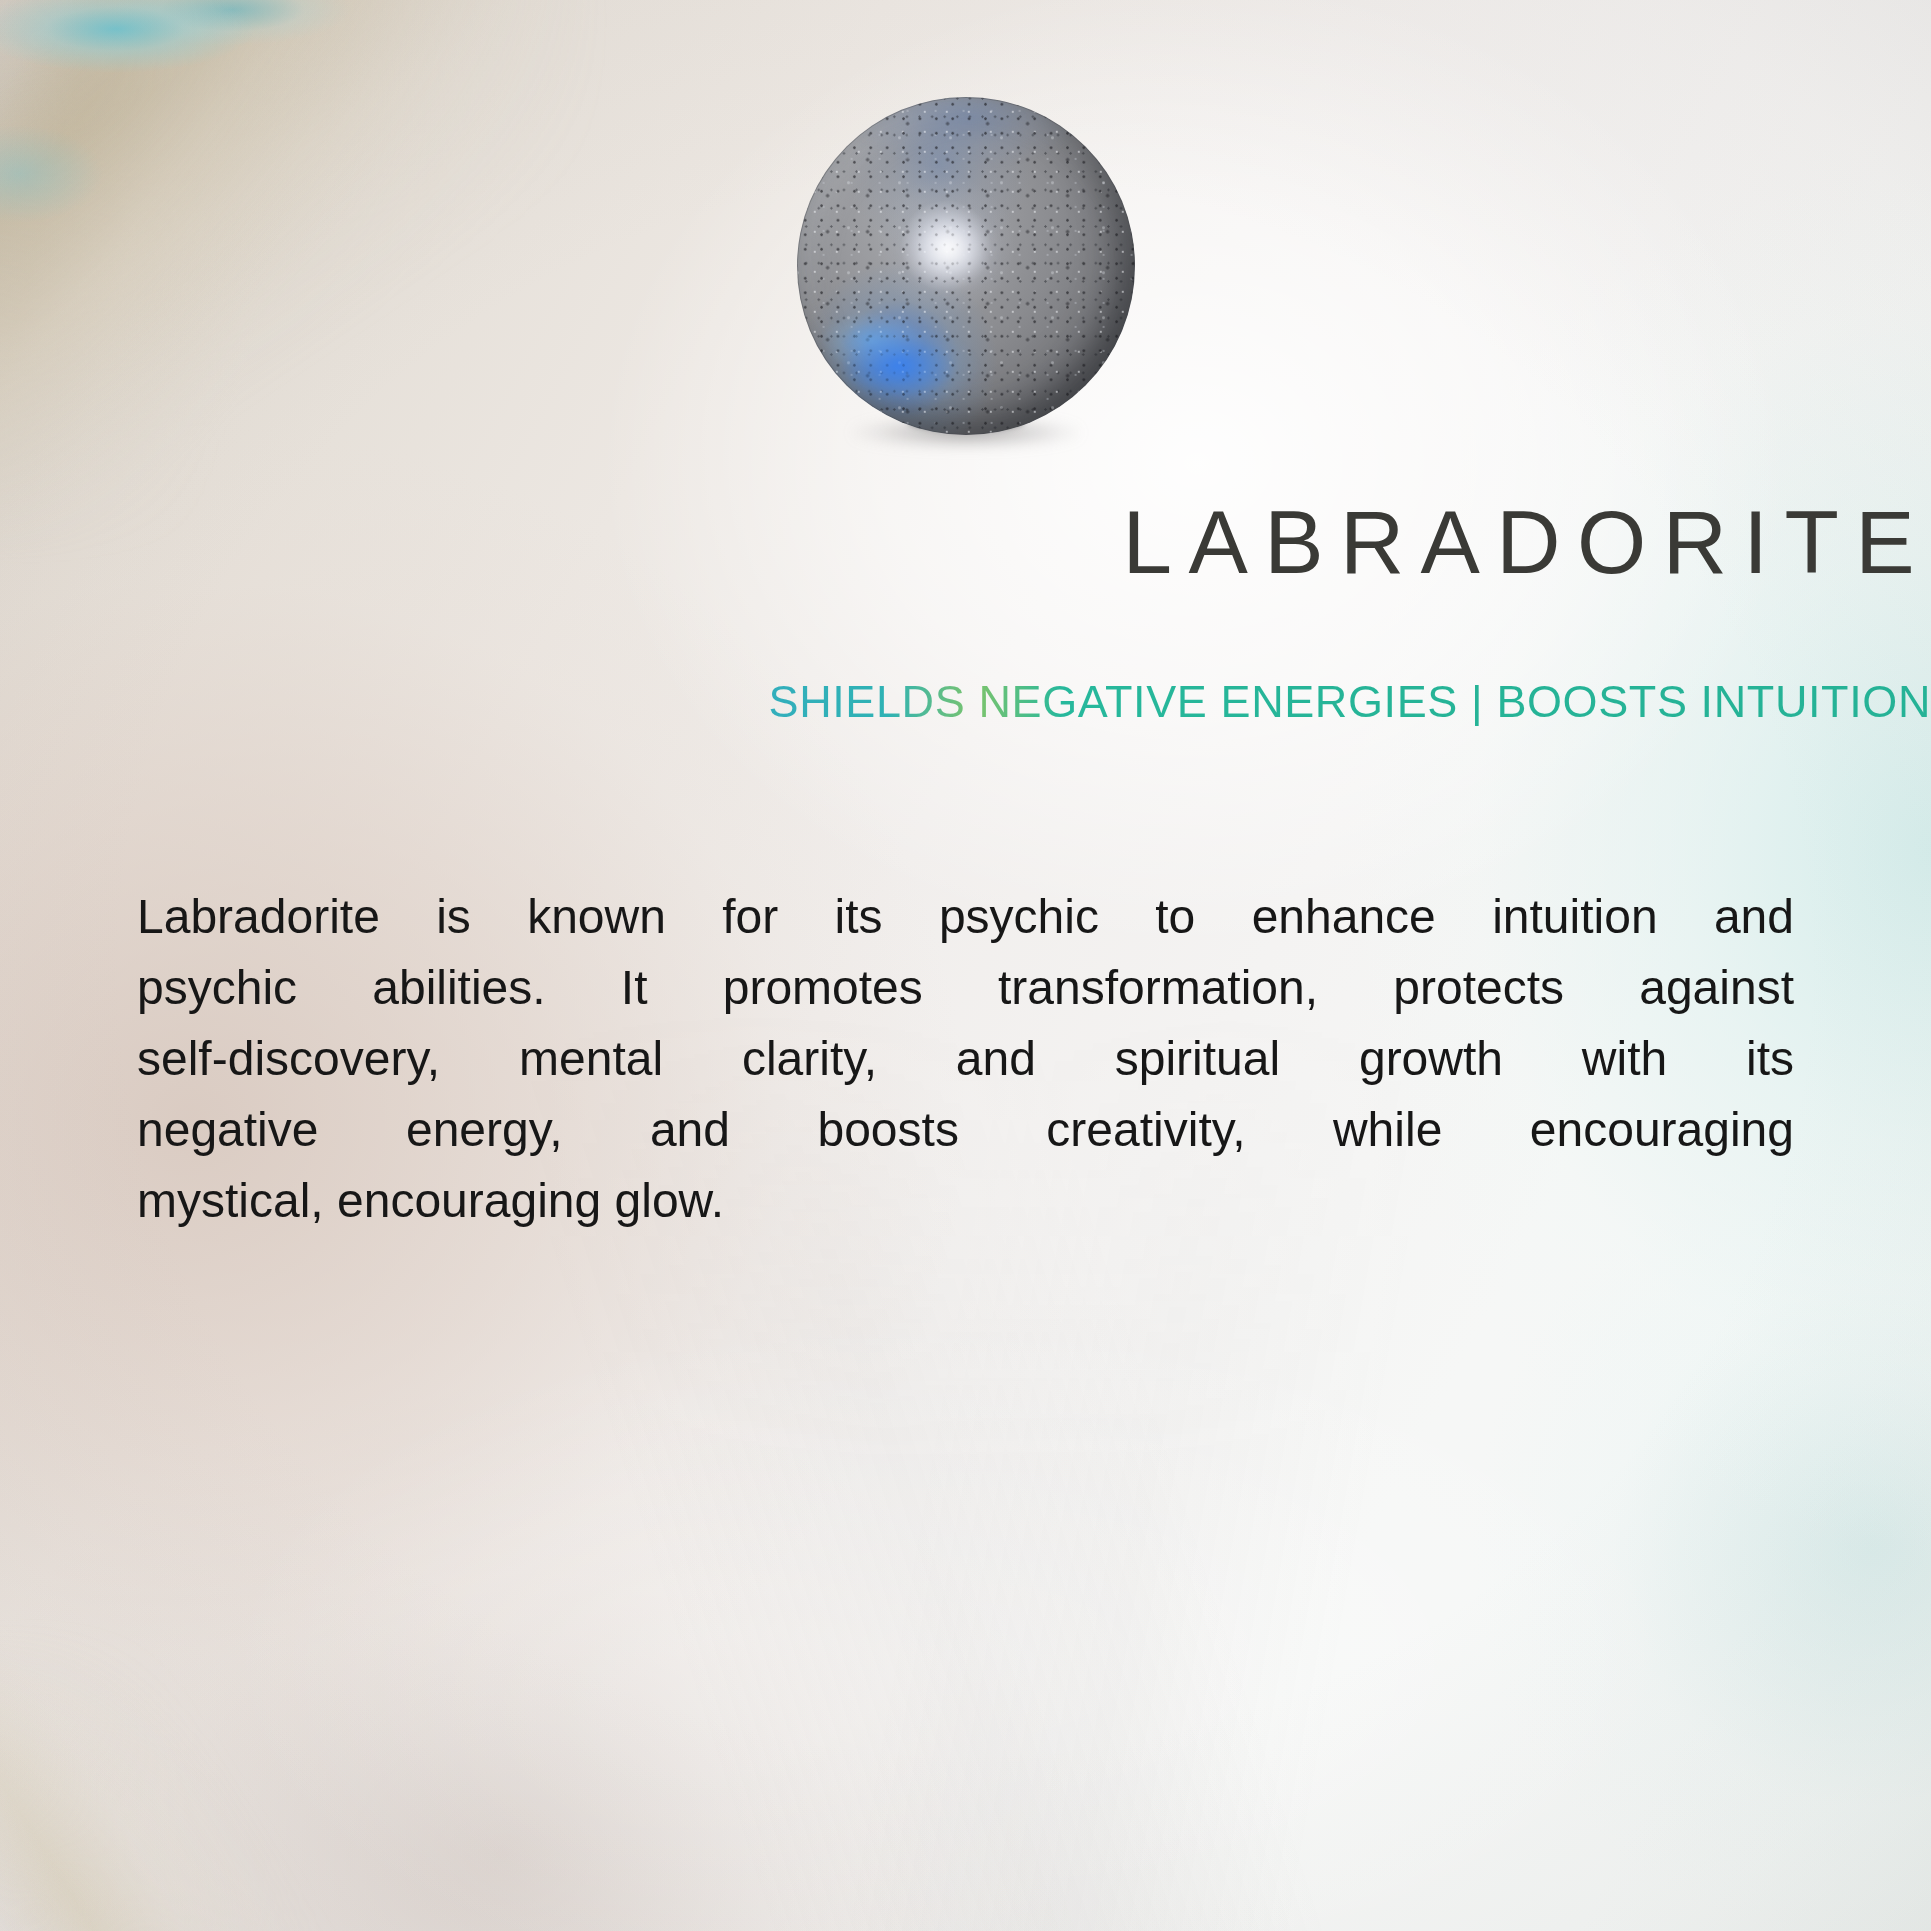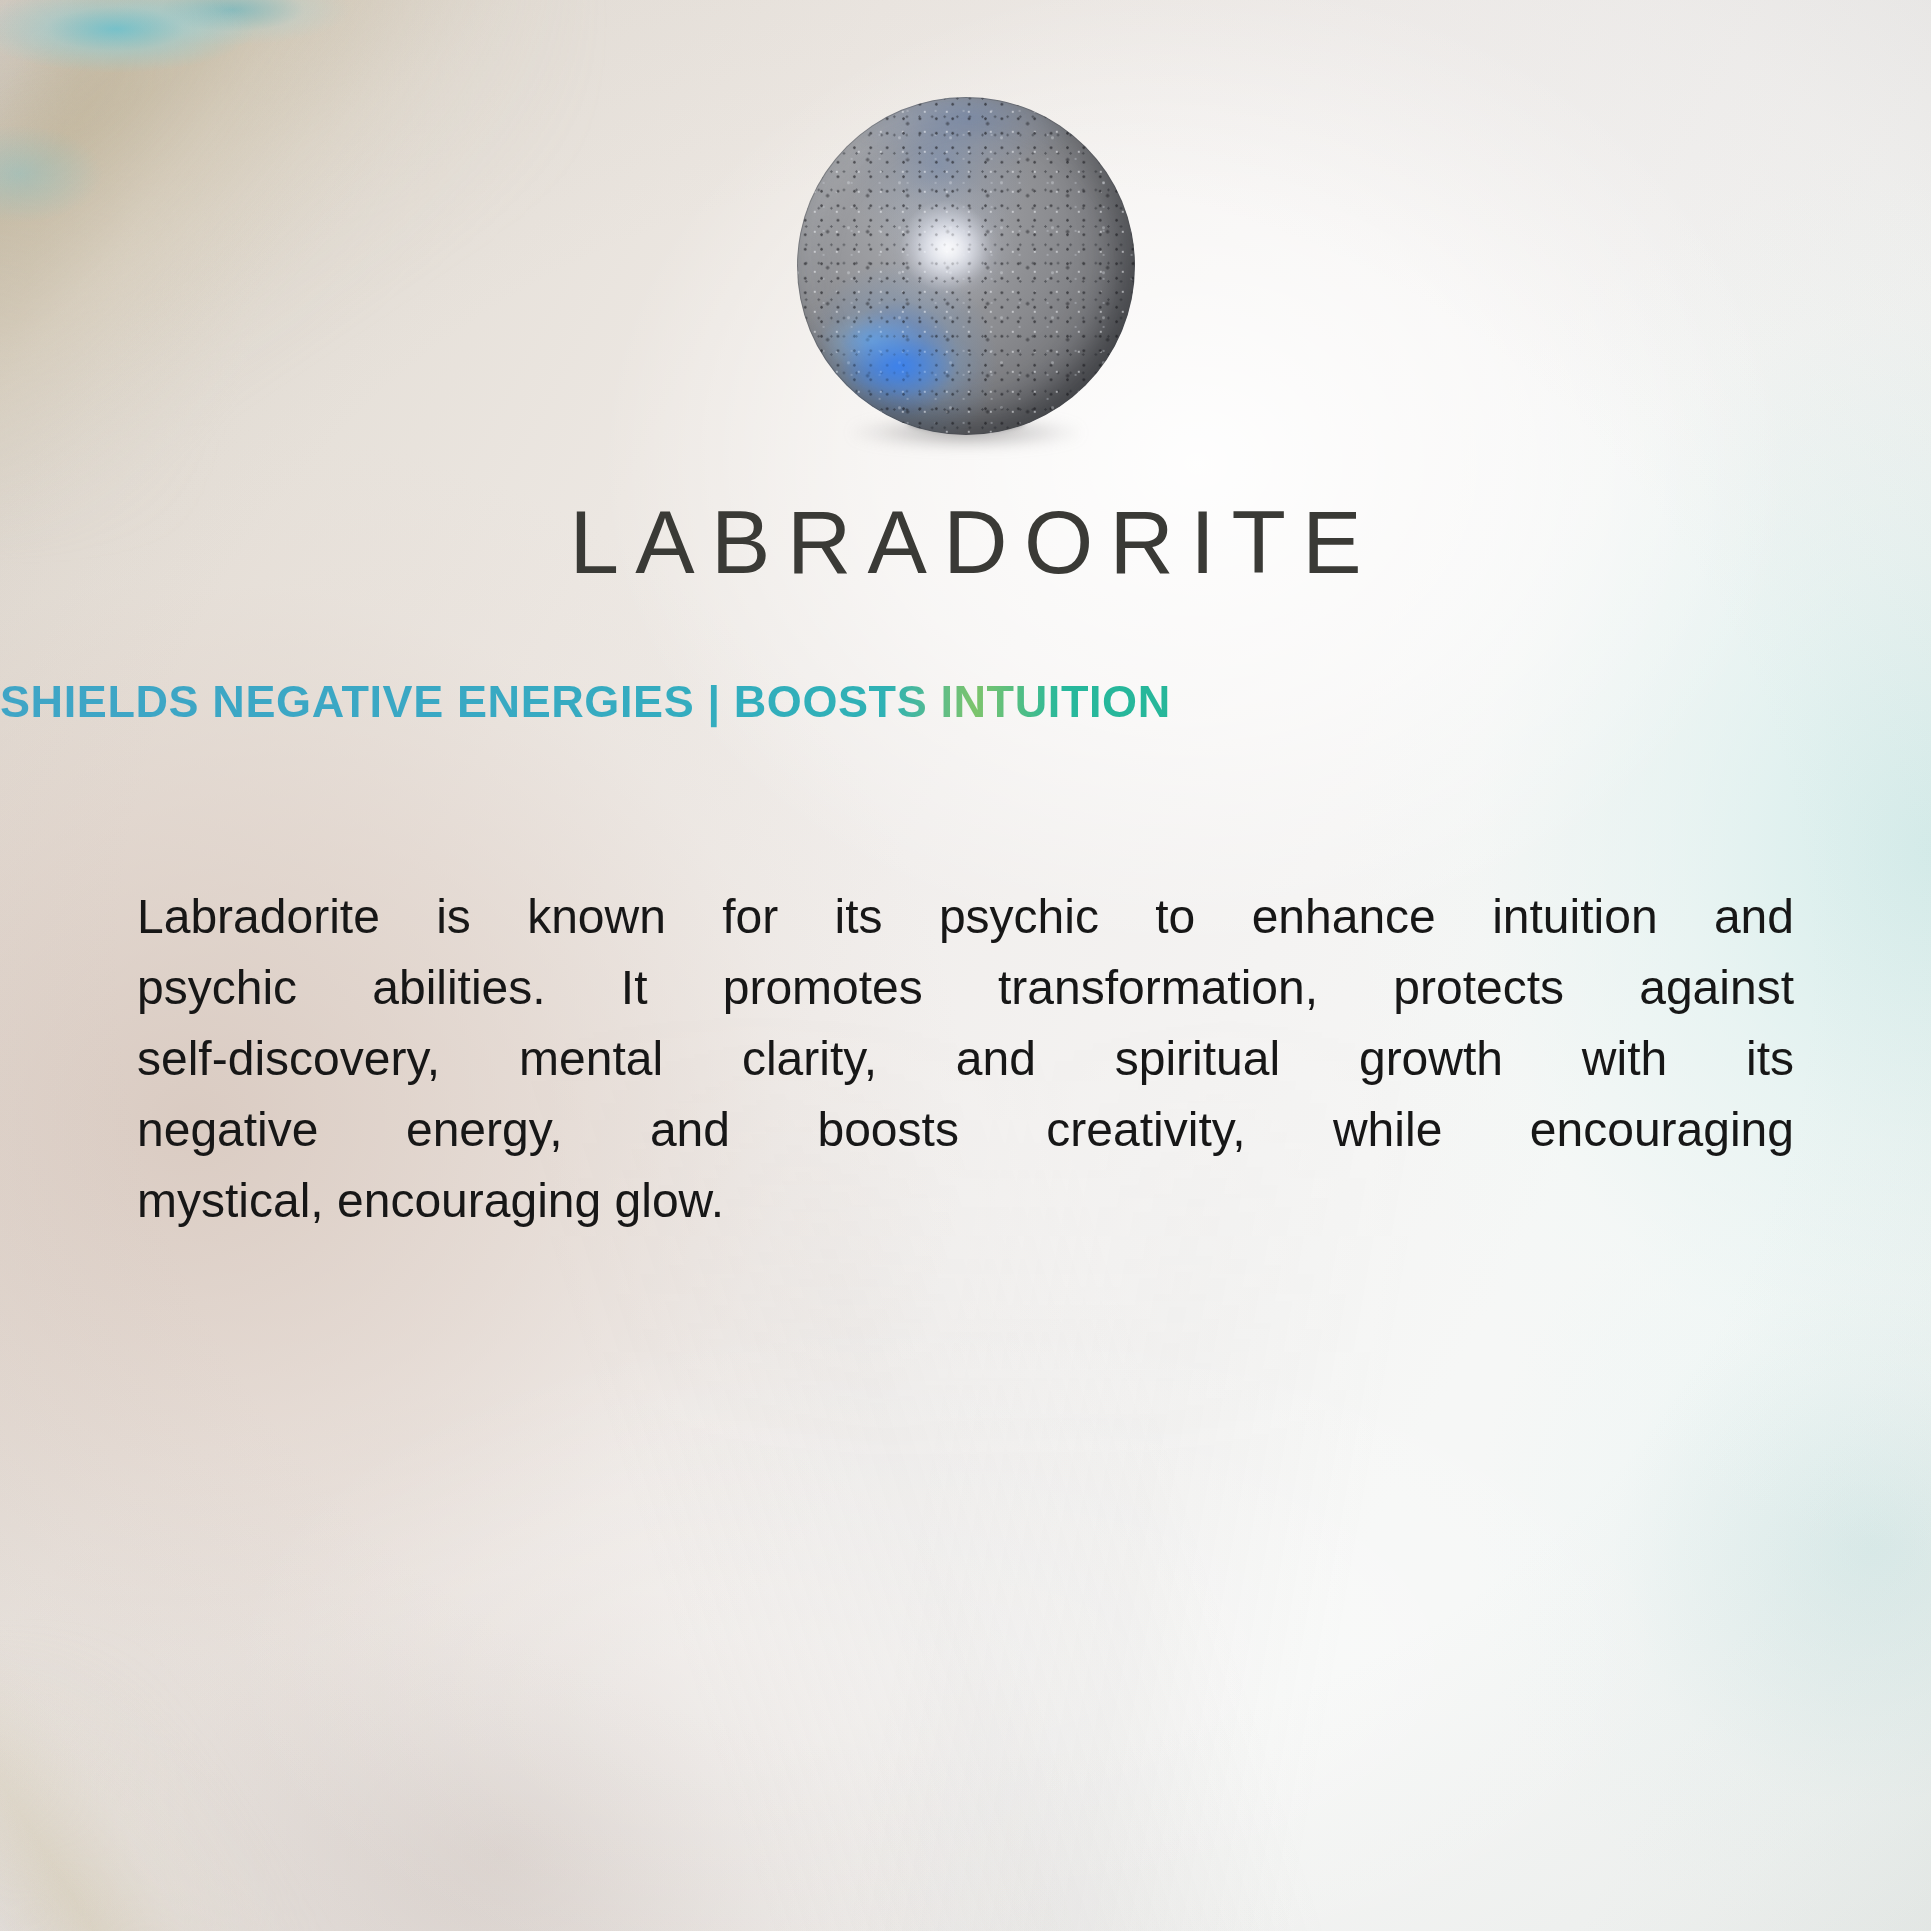--- a/index.html
+++ b/index.html
@@ -284,37 +284,37 @@
     position: absolute; inset: 0;
     border-radius: 50%;
     box-shadow: inset 0 0 0 1px rgba(70,72,78,0.35);
   }
 
   
   .title {
     position: absolute;
     left: 0; right: 0;
     top: 498px;
-    text-align: center;
+    text-align: right;
     font-size: 89px;
     font-weight: 300;
     letter-spacing: 16.4px;
     text-indent: 16.4px;
     color: #3a3a36;
     line-height: 1;
     white-space: nowrap;
   }
 
   .tagline {
     position: absolute;
     left: 0; right: 0;
     top: 676px;
-    text-align: left;
+    text-align: right;
     font-size: 45px;
-    font-weight: 700;
+    font-weight: 400;
     letter-spacing: 0.6px;
     line-height: 1.15;
     white-space: nowrap;
     background-image: linear-gradient(90deg,
       #3fa5c6 0%,
       #3aa8c4 22%,
       #33adbe 38%,
       #2fb2b4 46%,
       #7dc46c 50.5%,
       #27b89c 55%,

